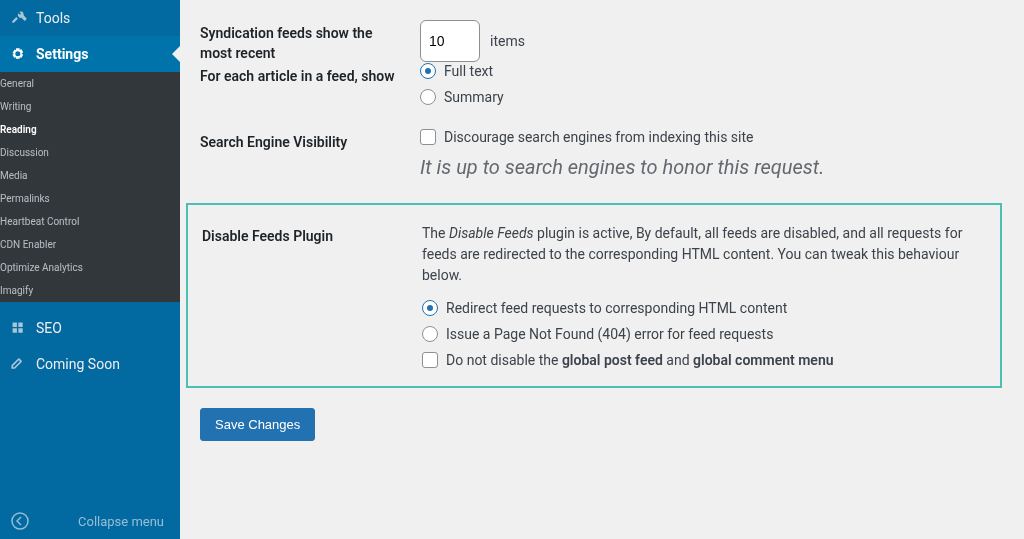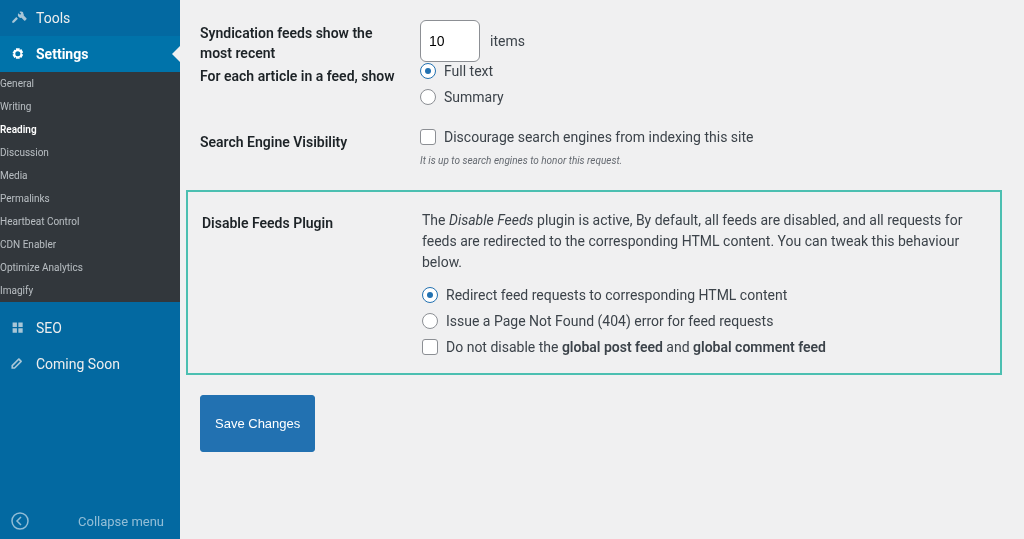--- a/index.html
+++ b/index.html
@@ -30,26 +30,26 @@
     .td { flex: 1; font-size: 14px; color: #3c434a; }
     .num-input { display: inline-flex; align-items: center; }
     .num-input input { width: 60px; height: 30px; padding: 20px 8px; border: 1px solid #8c8f94; border-radius: 6px; font-size: 14px; background: #fff; }
     .num-input .suffix { margin-left: 10px; }
     .radio-opt, .check-opt { display: flex; align-items: center; margin-bottom: 10px; font-size: 14px; }
     .radio-opt:last-child, .check-opt:last-child { margin-bottom: 0; }
     .radio { width: 16px; height: 16px; border: 1px solid #8c8f94; border-radius: 50%; margin-right: 8px; display: inline-flex; align-items: center; justify-content: center; background: #fff; cursor: pointer; flex-shrink: 0; }
     .radio.checked::after { content: ""; width: 6px; height: 6px; border-radius: 50%; background: #2271b1; }
     .radio.checked { border-color: #2271b1; }
     .checkbox { width: 16px; height: 16px; border: 1px solid #8c8f94; border-radius: 3px; margin-right: 8px; background: #fff; cursor: pointer; flex-shrink: 0; }
-    .desc { font-style: italic; color: #646970; margin-top: 4px; font-size: 10px; }
+    .desc { font-style: italic; color: #646970; margin-top: 4px; font-size: 20px; }
     .highlight-box { border: 2px solid #4bbfb1; padding: 18px 14px 18px 14px; margin-left: -14px; margin-right: 2px; }
     .highlight-box .form-row { margin-bottom: 0; }
     .plugin-desc { margin-bottom: 14px; line-height: 1.5; font-size: 14px; }
     .plugin-desc em { font-style: italic; }
-    .button-primary { display: inline-block; background: #2271b1; color: #fff; border: 1px solid #2271b1; padding: 20px 14px; border-radius: 3px; font-size: 13px; cursor: pointer; margin-top: 20px; }
+    .button-primary { display: inline-block; background: #2271b1; color: #fff; border: 1px solid #2271b1; padding: 8px 14px; border-radius: 3px; font-size: 13px; cursor: pointer; margin-top: 20px; }
     strong { font-weight: 600; }
   </style>
 </head>
 <body>
 
 <div class="wrap">
   <div class="sidebar">
     <div class="menu-item top">
       <span class="icon">
         <svg viewBox="0 0 20 20">
@@ -155,21 +155,21 @@
             <span class="radio checked"></span>
             <span>Redirect feed requests to corresponding HTML content</span>
           </div>
           <div class="radio-opt">
             <span class="radio"></span>
             <span>Issue a Page Not Found (404) error for feed requests</span>
           </div>
           <div class="check-opt">
             <span class="checkbox"></span>
             <span>
-              <span>Do not disable the </span><strong>global post feed</strong><span> and </span><strong>global comment feed</strong>
+              <span>Do not disable the </span><strong>global post feed</strong><span> and </span><strong>global comment menu</strong>
             </span>
           </div>
         </div>
       </div>
     </div>
 
     <button class="button-primary">Save Changes</button>
 
   </div>
 </div>

